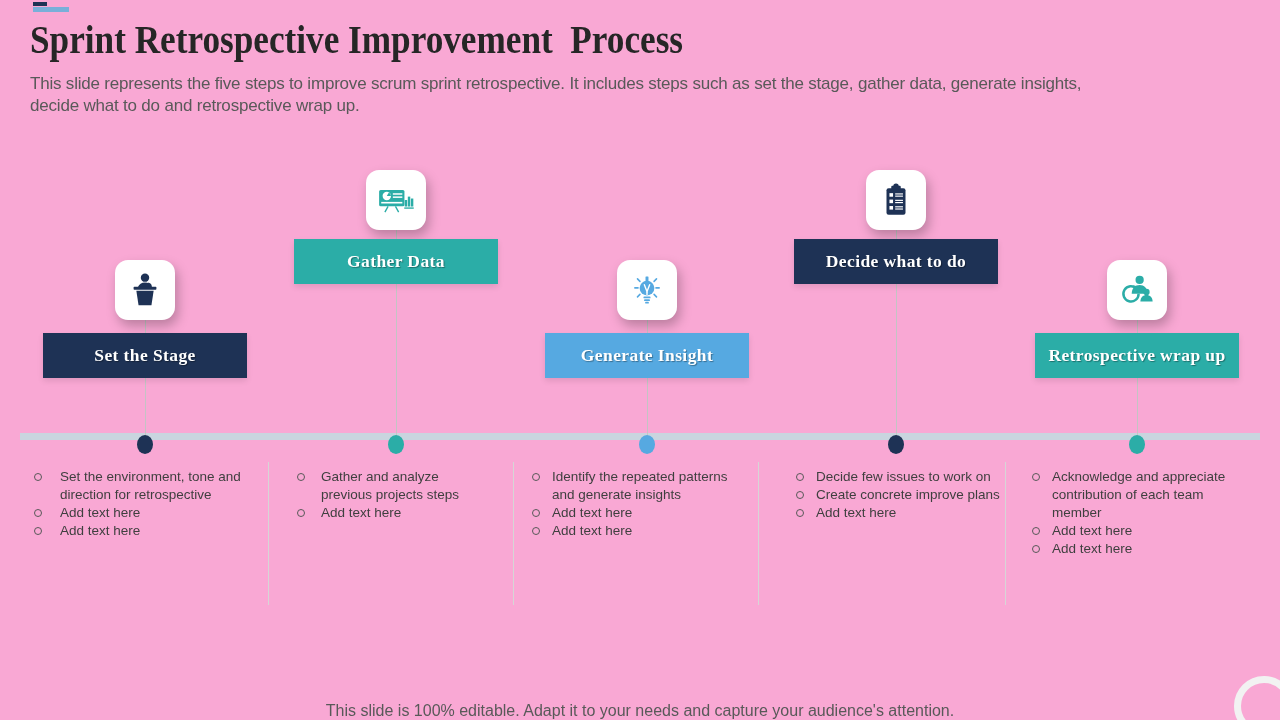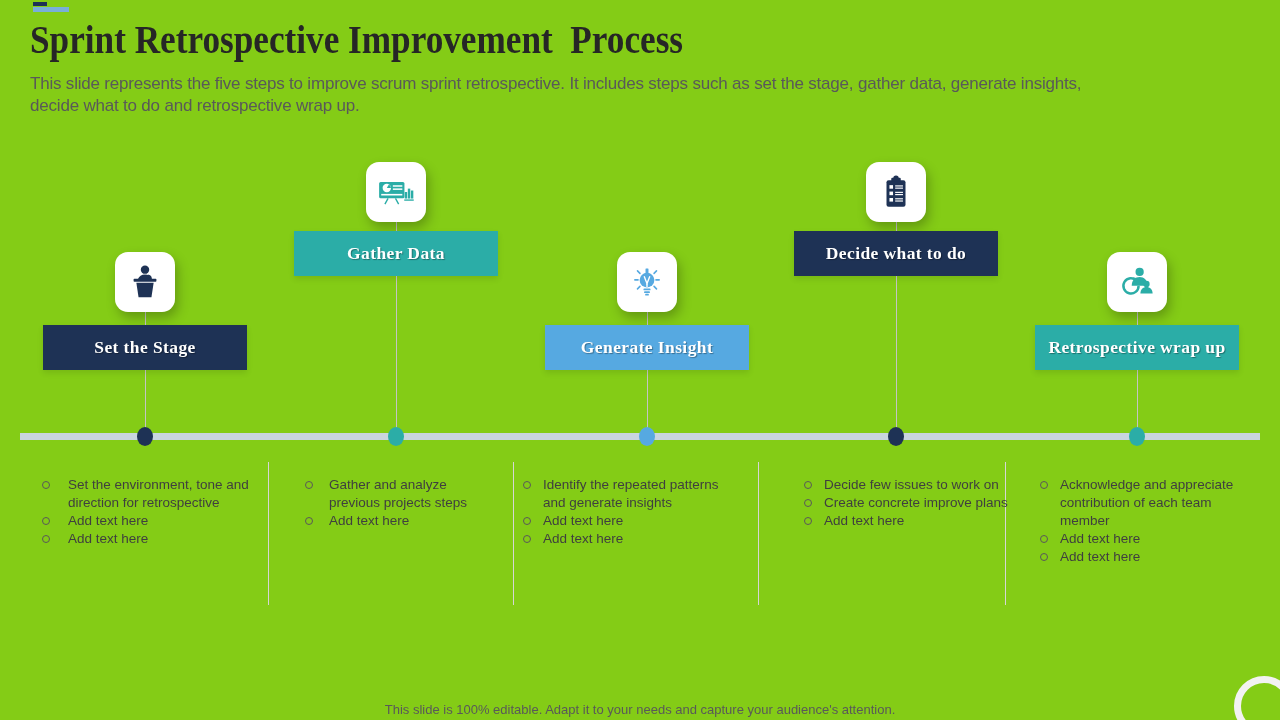--- a/index.html
+++ b/index.html
@@ -1,35 +1,35 @@
 <!DOCTYPE html>
 <html style="--navy: #1E3255; --teal: #2BADA7; --blue: #56A9E1; --timeline: #C9D5DF; --line: #C4C4C4; --logo_blue: #79AFD9;"><head>
 <meta charset="utf-8">
 <style>
   html,body{margin:0;padding:0;background:#fff;}
-  #slide{position:relative;width:1280px;height:720px;background:#84cc16;overflow:hidden;
+  #slide{position:relative;width:1280px;height:720px;background:#f9a8d4;overflow:hidden;
          font-family:"Liberation Sans",sans-serif;}
 
   
   .logo-bar-dark{position:absolute;left:33px;top:2px;width:14px;height:4px;background:var(--navy,#1E3255);}
   .logo-bar-light{position:absolute;left:33px;top:7px;width:36px;height:5px;background:var(--logo_blue,#79AFD9);}
 
   
   .title{position:absolute;left:30px;top:18px;margin:0;color:#262626;
          font-family:"Liberation Serif",serif;font-weight:bold;font-size:40px;line-height:1.1;
          transform:scaleX(0.88);transform-origin:left top;white-space:pre;letter-spacing:0px;}
   .subtitle{position:absolute;left:30px;top:73px;width:1100px;color:#595959;font-size:17px;
             letter-spacing:-0.2px;line-height:1.3;}
 
   
   .timeline-bar{position:absolute;left:20px;top:433px;width:1240px;height:7px;
                 background:var(--timeline,#C9D5DF);z-index:1;}
 
   
-  .step{position:absolute;top:0;width:204px;height:460px;z-index:2;}
+  .step{position:absolute;top:8px;width:204px;height:460px;z-index:2;}
   .step .vline{position:absolute;left:50%;width:1px;background:var(--line,#C4C4C4);z-index:1;}
   .step.low  .vline{top:310px;height:122px;}
   .step.high .vline{top:220px;height:212px;}
   .icon-card{position:absolute;left:50%;margin-left:-30px;width:60px;height:60px;background:#fff;
              border-radius:13px;box-shadow:3px 6px 12px rgba(0,0,0,0.25);display:flex;
              align-items:center;justify-content:center;z-index:2;}
   .step.low  .icon-card{top:252px;}
   .step.high .icon-card{top:162px;}
   .step-label{position:absolute;left:0;width:204px;height:45px;display:flex;align-items:center;
               justify-content:center;color:#fff;font-family:"Liberation Serif",serif;font-weight:bold;
@@ -40,35 +40,35 @@
   .dot{position:absolute;left:50%;margin-left:-8px;top:427px;width:16px;height:19px;border-radius:50%;
        background:var(--step-color,#1E3255);z-index:3;}
 
   .c-navy{--step-color:var(--navy,#1E3255);color:var(--navy,#1E3255);}
   .c-teal{--step-color:var(--teal,#2BADA7);color:var(--teal,#2BADA7);}
   .c-blue{--step-color:var(--blue,#56A9E1);color:var(--blue,#56A9E1);}
   .icon-card svg{display:block;}
 
   
   .column-divider{position:absolute;top:462px;width:1px;height:143px;background:#D6D6D6;}
-  .bullets{position:absolute;top:464px;margin:12px;padding:0;list-style:none;color:#3F3F3F;
+  .bullets{position:absolute;top:464px;margin:4px;padding:0;list-style:none;color:#3F3F3F;
            font-size:13.5px;line-height:18px;}
   .bullets li{display:flex;align-items:flex-start;margin:0 0 0 0;}
   .bullets .bm{flex:0 0 auto;width:6px;height:6px;border:1.2px solid #595959;border-radius:50%;
                margin:5px 12px 0 0;}
   #bullets-0{left:30px;width:222px;}
   #bullets-0 .bm{margin-right:18px;}
   #bullets-1{left:293px;width:180px;}
   #bullets-1 .bm{margin-right:16px;}
-  #bullets-2{left:511px;width:216px;}
+  #bullets-2{left:528px;width:216px;}
   #bullets-3{left:792px;width:212px;}
   #bullets-4{left:1028px;width:196px;}
 
   
-  .footer{position:absolute;left:0;top:702px;width:100%;text-align:center;color:#595959;font-size:13px;}
+  .footer{position:absolute;left:0;top:702px;width:100%;text-align:center;color:#595959;font-size:16px;}
   .watermark-circle{position:absolute;right:-14px;bottom:-16px;width:46px;height:46px;border-radius:50%;
                     border:7px solid #f2f2f2;z-index:0;}
 </style>
 </head>
 <body>
 
 <div id="slide">
 
   <div class="logo-bar-dark"></div>
   <div class="logo-bar-light"></div>

